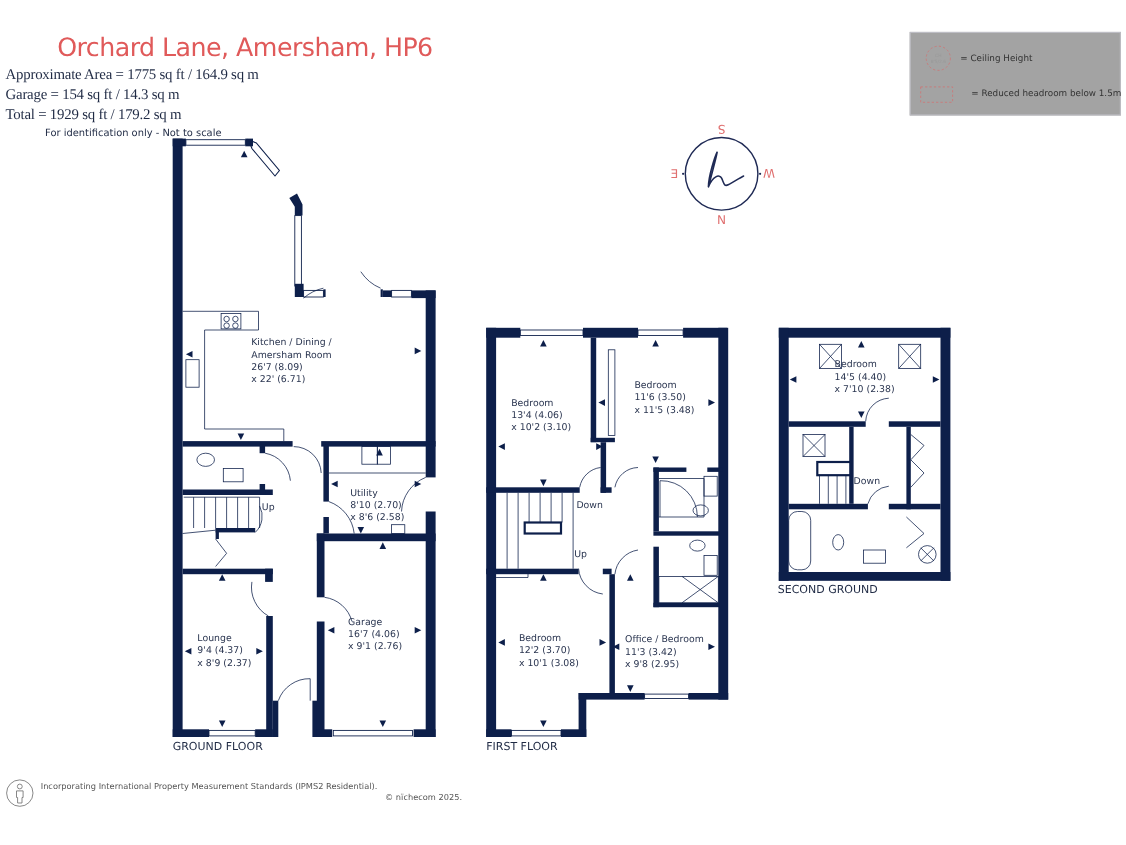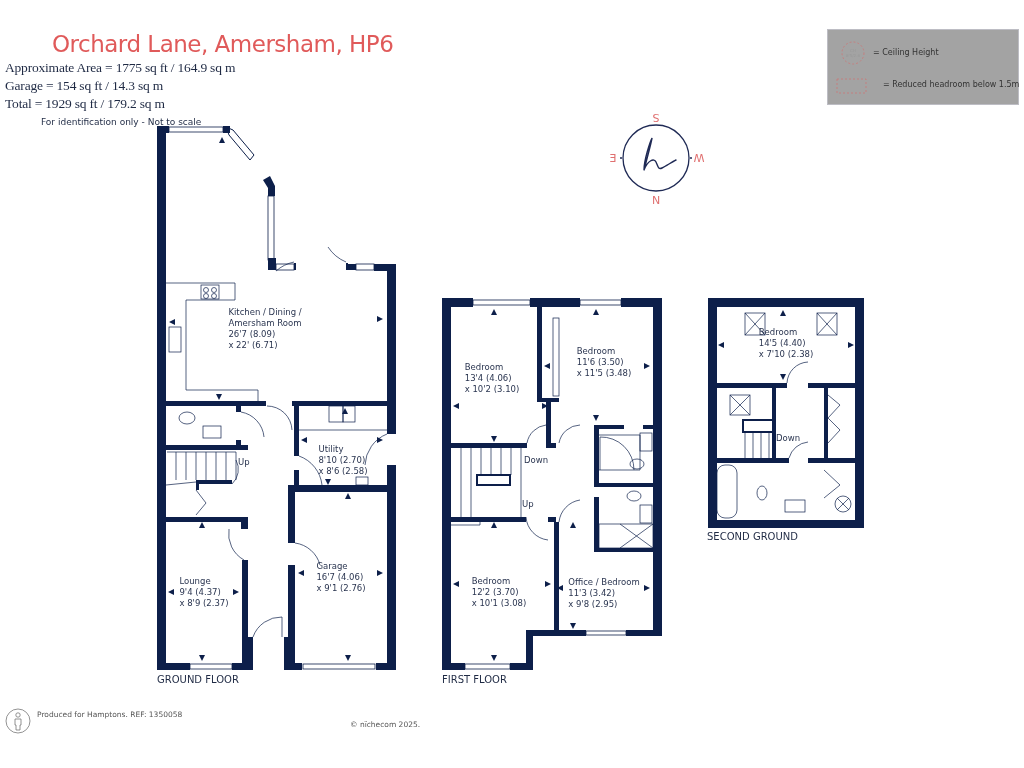--- a/index.html
+++ b/index.html
@@ -307,15 +307,15 @@
 </div>
 <div class="small-label" style="left:776px;top:433px">Down</div>
 <div class="floor-label" style="left:707px;top:531px">SECOND GROUND</div>
 
 <svg class="footer-icon" viewBox="0 0 26 26">
   <circle cx="13" cy="13" r="12" fill="none" stroke="#777" stroke-width="0.8"></circle>
   <circle cx="13" cy="7" r="2.2" fill="none" stroke="#777" stroke-width="0.8"></circle>
   <path d="M10 11 H16 V17 H15 V22 H11 V17 H10 Z" fill="none" stroke="#777" stroke-width="0.8"></path>
 </svg>
 <div class="footer">
-  <div>Produced for Hamptons.   REF:  1350058</div>
+  <div>Incorporating International Property Measurement Standards (IPMS2 Residential).</div>
 </div>
 <div class="footer-copy">© nïchecom 2025.</div>
 
 </body></html>

